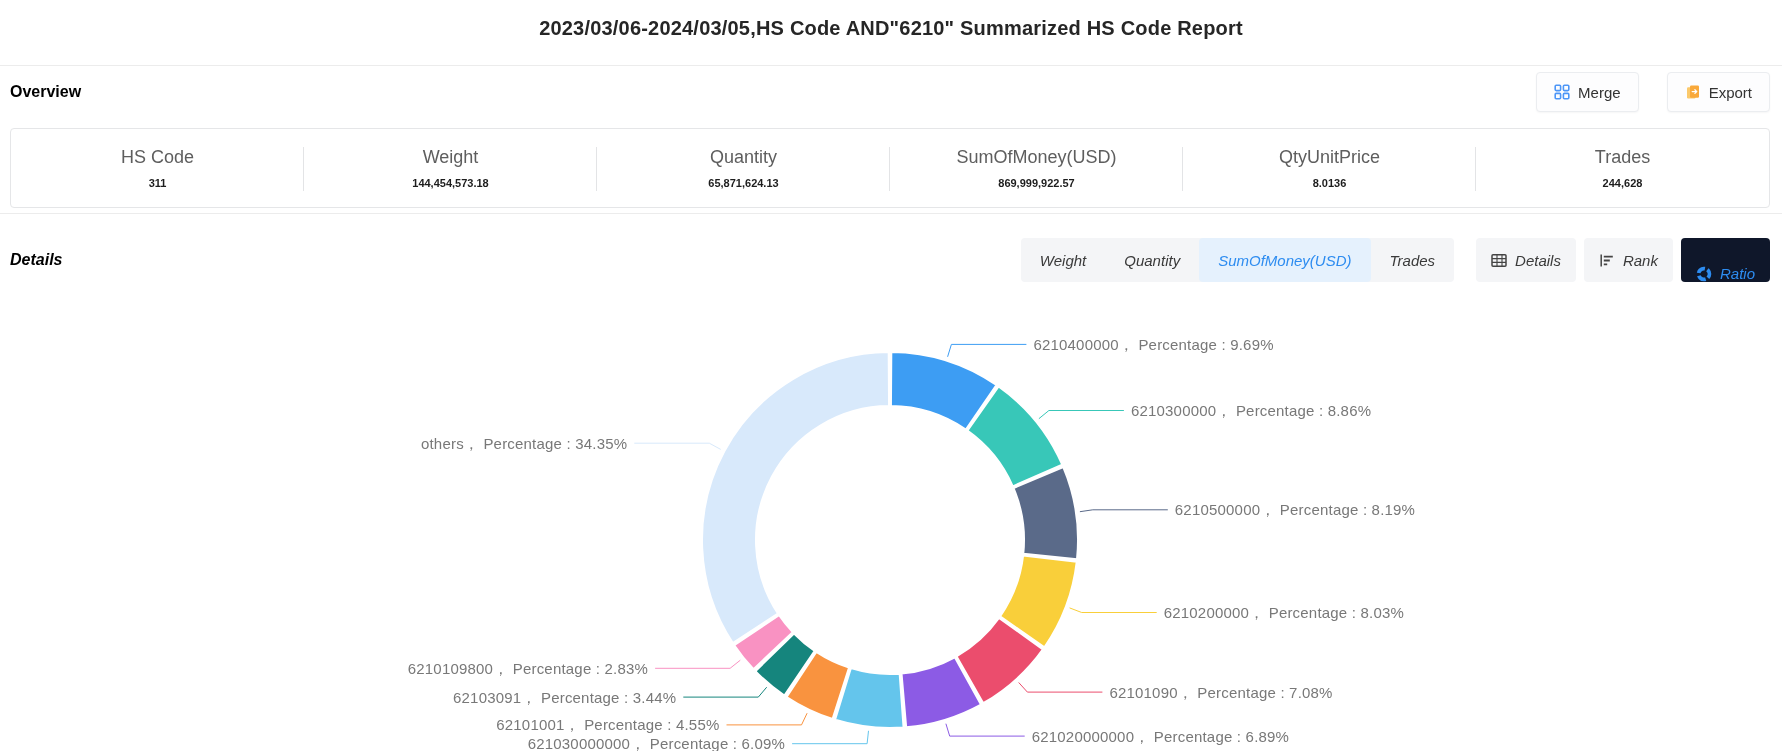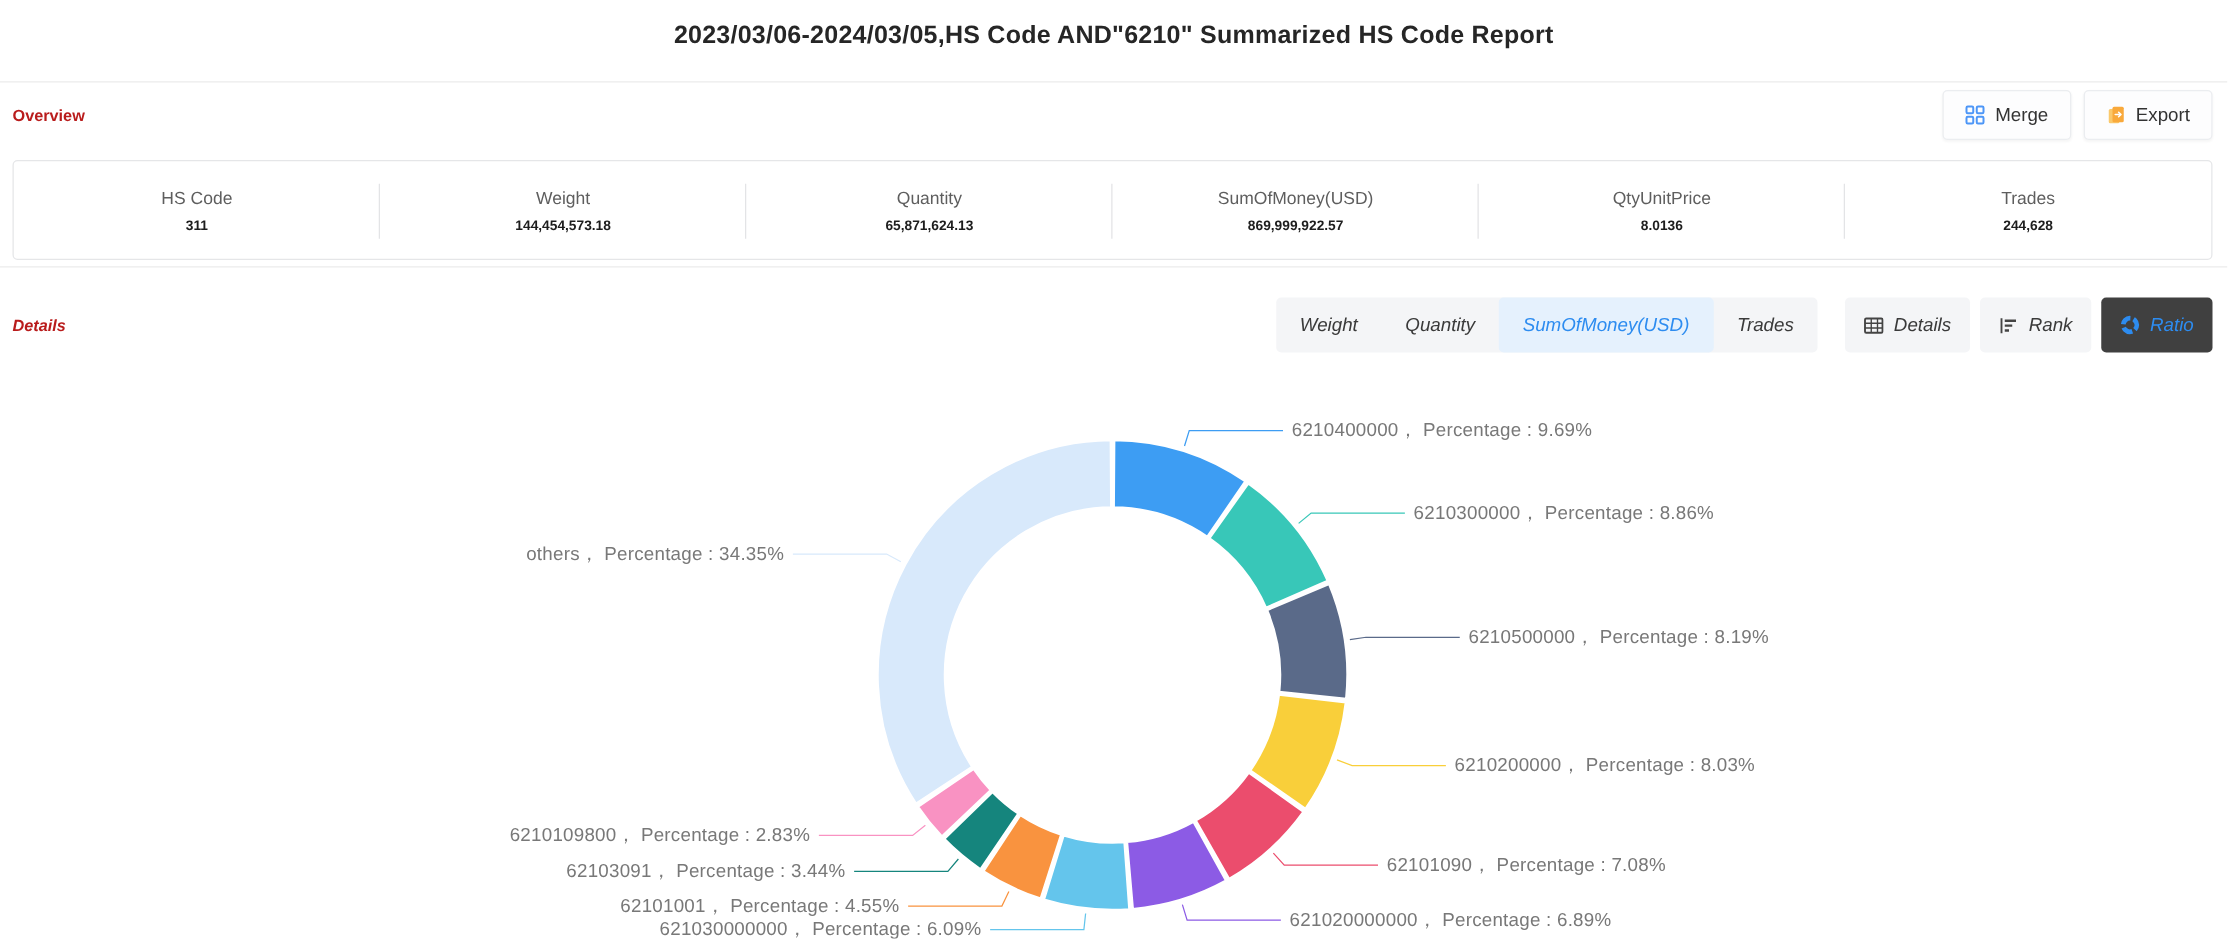--- a/index.html
+++ b/index.html
@@ -9,48 +9,48 @@
   .page { position:relative; width:1782px; height:751px; }
 
   .title { top:17px; left:0; width:100%; text-align:center;
            font-size:20px; font-weight:600; color:#262626; letter-spacing:.2px; }
 
   .hr { left:0; width:100%; height:1px; background:#ececec; }
   .hr1 { top:65px; } .hr2 { top:213px; }
 
   .ov-row { top:72px; left:10px; right:12px; height:40px;
             display:flex; align-items:center; }
-  .h2 { font-size:13px; font-weight:bold; color:#b91c1c; }
-  .ov-actions { margin-left:auto; display:flex; gap:10px; }
+  .h2 { font-size:16px; font-weight:bold; color:#000000; }
+  .ov-actions { margin-left:auto; display:flex; gap:28px; }
   .btn { display:flex; align-items:center; gap:8px; height:40px; padding:0 17px;
          background:#fdfdfe; border:1px solid #ebedf0; border-radius:4px;
          font-size:15px; color:#333; cursor:pointer;
          box-shadow:0 1px 2px rgba(0,0,0,.04); }
   .btn svg { display:block; }
 
   .card { top:128px; left:10px; right:12px; height:80px; background:#fff;
           border:1px solid #e5e6e8; border-radius:4px; display:flex; }
   .stat { flex:1 1 0; position:relative; display:flex; flex-direction:column;
           align-items:center; justify-content:center; gap:9px; }
   .stat:not(:last-child)::after { content:""; position:absolute; right:0; top:18px;
           width:1px; height:44px; background:#e3e4e6; }
-  .stat .lbl { font-size:14px; color:#5e5e5e; }
+  .stat .lbl { font-size:18px; color:#5e5e5e; }
   .stat .val { font-size:11px; font-weight:bold; color:#1d1d1d; }
 
   .det-row { top:238px; left:10px; right:12px; height:44px;
              display:flex; align-items:center;font-style:italic; }
   .seg-group { margin-left:auto; display:flex; background:#f4f5f7; border-radius:4px; }
   .seg { height:44px; display:flex; align-items:center; padding:0 19px;
          font-size:15px; color:#3a3a3a; border-radius:4px; cursor:pointer; white-space:nowrap; }
   .seg.active { background:#e5f1fd; color:#2d8cf0; }
   .view-group { display:flex; gap:8px; margin-left:22px; }
   .vbtn { height:44px; display:flex; align-items:center; gap:8px; padding:0 15px;
           background:#f4f5f7; border-radius:4px; font-size:15px; color:#3a3a3a;
           cursor:pointer; white-space:nowrap; }
-  .vbtn.active { background:#404040; color:#2d8cf0; }
+  .vbtn.active { background:#0f172a; color:#2d8cf0;align-items:flex-end; }
   .vbtn svg { display:block; }
 
   #chart { position:absolute; left:0; top:0; width:1782px; height:751px; }
   #chart text { font-family:"Liberation Sans","DejaVu Sans",sans-serif;
                 font-size:15px; fill:#787878; letter-spacing:.2px; }
 </style>
 </head>
 <body>
 
 <div class="page">

